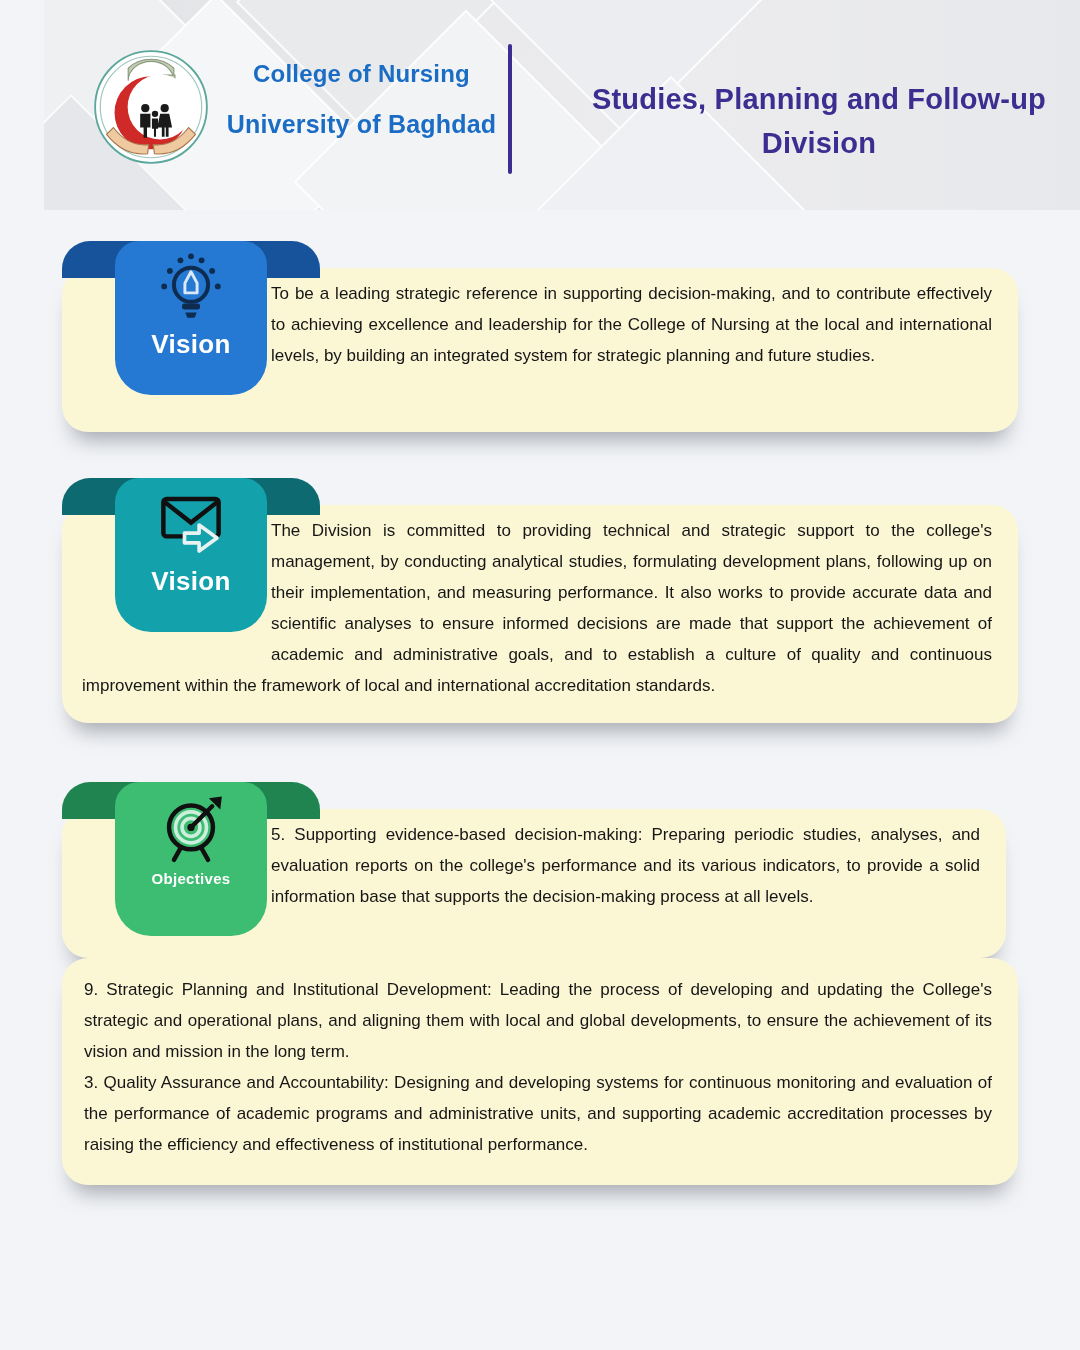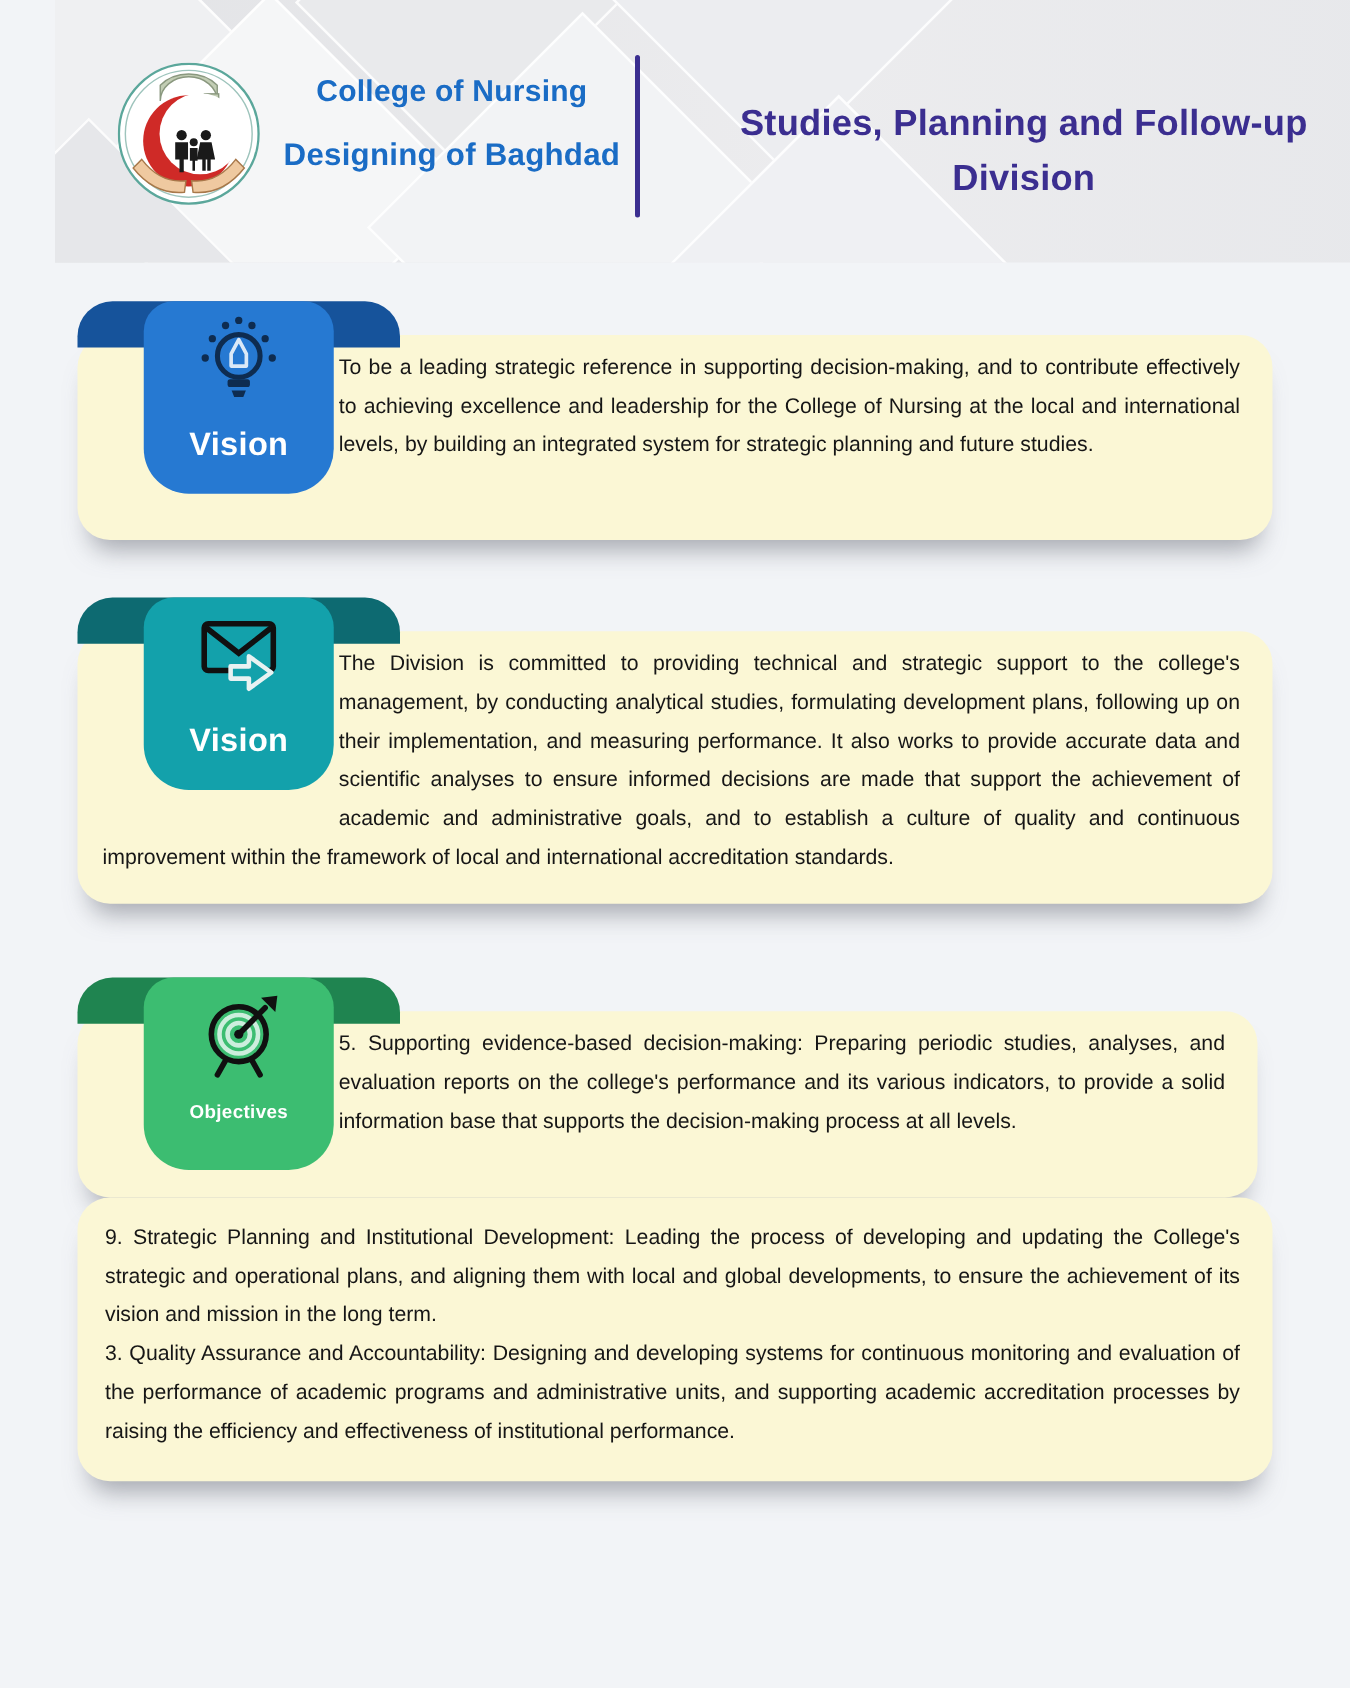--- a/index.html
+++ b/index.html
@@ -85,21 +85,21 @@
     position:absolute;top:0;left:53px;
     width:152px;height:154px;
     background:var(--c);
     border-radius:24px 24px 36px 36px;
     display:flex;flex-direction:column;align-items:center;
     padding-top:8px;box-sizing:border-box;
   }
   .bicon{width:78px;height:78px;color:var(--c);}
   .blabel{
     color:#fff;font-weight:bold;font-size:26px;letter-spacing:.3px;
-    margin-top:13px;white-space:nowrap;
+    margin-top:2px;white-space:nowrap;
   }
   .sec-objectives .blabel{font-size:15px;}
   
   .ptext{
     margin:0;
     font-size:17px;line-height:31px;color:#161616;
     text-align:justify;
   }
   .panel-b .ptext{text-align:justify;}
 </style>
@@ -133,21 +133,21 @@
         <circle cx="53.5" cy="56" r="2.8"></circle>
         <path d="M50.8 60 h5.4 v9 h-1.8 v7 h-1.8 v-7 h-1.8 z"></path>
       </g>
       <path d="M17 68 q13 17 31 15 l-1 8 q-21 2 -36 -17 z" fill="#efc9a0" stroke="#a8784a" stroke-width="1"></path>
       <path d="M83 68 q-13 17 -31 15 l1 8 q21 2 36 -17 z" fill="#efc9a0" stroke="#a8784a" stroke-width="1"></path>
     </svg>
   </div>
 
   <div class="college">
     <div class="l1">College of Nursing</div>
-    <div class="l2">Designing of Baghdad</div>
+    <div class="l2">University of Baghdad</div>
   </div>
 
   <div class="vline"></div>
 
   <h1 class="division-title">Studies, Planning and Follow-up Division</h1>
 </header>
 
 <main>
 
   <section class="sec sec-vision" style="--c: #2679d2; --cd: #16539b;">

